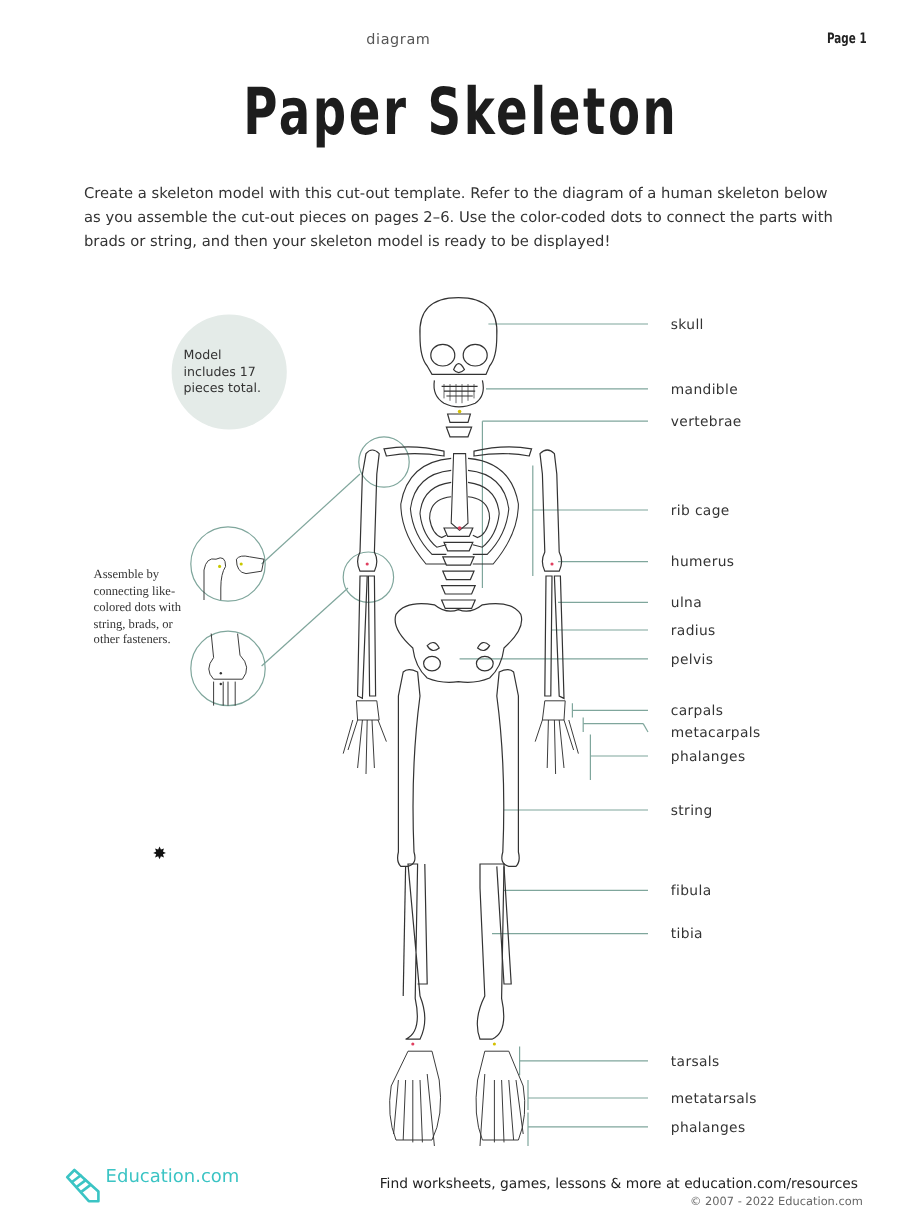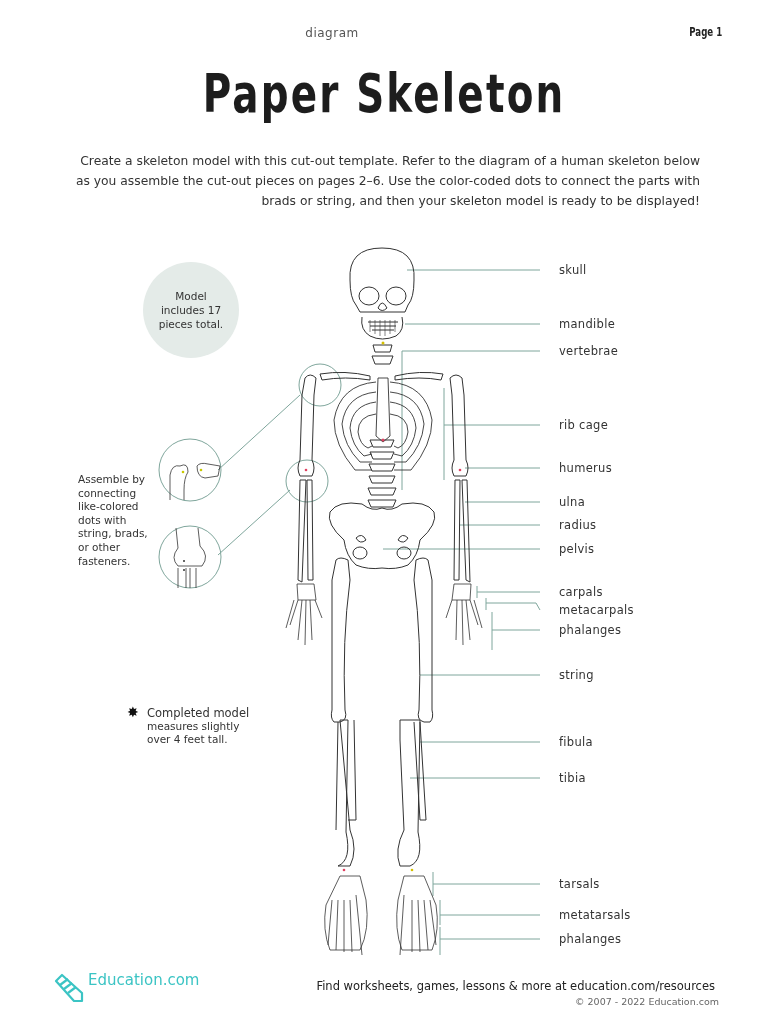--- a/index.html
+++ b/index.html
@@ -2,27 +2,27 @@
 <html><head>
 <meta charset="utf-8">
 <style>
   * { margin: 0; padding: 0; box-sizing: border-box; }
   html, body { width: 768px; height: 1024px; background: #ffffff; overflow: hidden; }
   body { position: relative; font-family: "DejaVu Sans", sans-serif; color: #333; }
 
   .header-cat { position: absolute; top: 26px; left: 0; width: 664px; text-align: center; font-size: 12px; color: #555; letter-spacing: 0.5px; }
   .header-page { position: absolute; top: 25px; right: 46px; font-family: "DejaVu Sans Condensed", "DejaVu Sans", sans-serif; font-size: 12px; font-weight: bold; color: #222; transform: scaleX(0.8); transform-origin: right; }
   .title { position: absolute; top: 62px; left: 0; width: 768px; text-align: center; font-family: "DejaVu Sans", sans-serif; font-size: 54px; font-weight: bold; color: #1d1d1d; letter-spacing: 3px; transform: scaleX(0.72); transform-origin: center; }
-  .intro { position: absolute; top: 151px; left: 70px; width: 630px; text-align: right; font-size: 12.3px; line-height: 20px; color: #333; }
+  .intro { position: absolute; top: 151px; left: 70px; width: 630px; text-align: left; font-size: 12.3px; line-height: 20px; color: #333; }
 
   .diagram { position: absolute; left: 0; top: 0; width: 768px; height: 1024px; pointer-events: none; }
   .diagram * { pointer-events: auto; }
 
-  .note-circle { position: absolute; left: 143px; top: 262px; width: 96px; height: 96px; border-radius: 50%; background: #e4ebe8; display: flex; align-items: center; justify-content: center; text-align: center; font-size: 10.5px; line-height: 14px; color: #333; padding: 10px; }
-  .assemble-note { position: absolute; left: 78px; top: 473px; width: 80px; font-size: 10.5px; line-height: 13.6px; color: #333; }
+  .note-circle { position: absolute; left: 143px; top: 262px; width: 96px; height: 96px; border-radius: 50%; background: #e4ebe8; display: flex; align-items: center; justify-content: center; font-size: 10.5px; line-height: 14px; color: #333; padding: 10px; }
+  .assemble-note { position: absolute; left: 78px; top: 473px; width: 80px; font-size: 10.5px; line-height: 13.6px; color: #333; font-family: Liberation Serif, serif; }
   .completed-note { position: absolute; left: 127px; top: 707px; width: 140px; font-size: 10.5px; line-height: 13px; color: #333; }
   .completed-note .star { position: absolute; left: 0; top: -1px; font-size: 14px; color: #111; }
   .completed-note .txt { margin-left: 20px; display: block; }
   .completed-note .txt span { display: block; }
 
   .label { position: absolute; left: 559px; font-size: 11.5px; color: #333; letter-spacing: 0.3px; white-space: nowrap; }
 
   .footer-logo { position: absolute; left: 52px; top: 971px; display: flex; align-items: flex-start; }
   .footer-logo .logo-text { font-size: 15px; color: #3bc4c4; margin-left: 2px; line-height: 18px; }
   .footer-find { position: absolute; top: 979px; right: 53px; font-size: 11.5px; color: #222; margin-left: 40px; }
@@ -196,25 +196,20 @@
     <circle cx="412" cy="870" r="1.3" fill="#d4c000"></circle>
   </g>
 </svg>
 
 <div class="note-circle">
   <span>Model includes 17 pieces total.</span>
 </div>
 <div class="assemble-note">Assemble by connecting like-colored dots with string, brads, or other fasteners.</div>
 <div class="completed-note">
   <span class="star">✸</span>
-  <span class="txt">
-    <span style="font-size:11.5px">Completed model</span>
-    <span>measures slightly</span>
-    <span>over 4 feet tall.</span>
-  </span>
 </div>
 
 <div>
   <span class="label" style="top:263px">skull</span>
   <span class="label" style="top:317px">mandible</span>
   <span class="label" style="top:344px">vertebrae</span>
   <span class="label" style="top:418px">rib cage</span>
   <span class="label" style="top:461px">humerus</span>
   <span class="label" style="top:495px">ulna</span>
   <span class="label" style="top:518px">radius</span>

